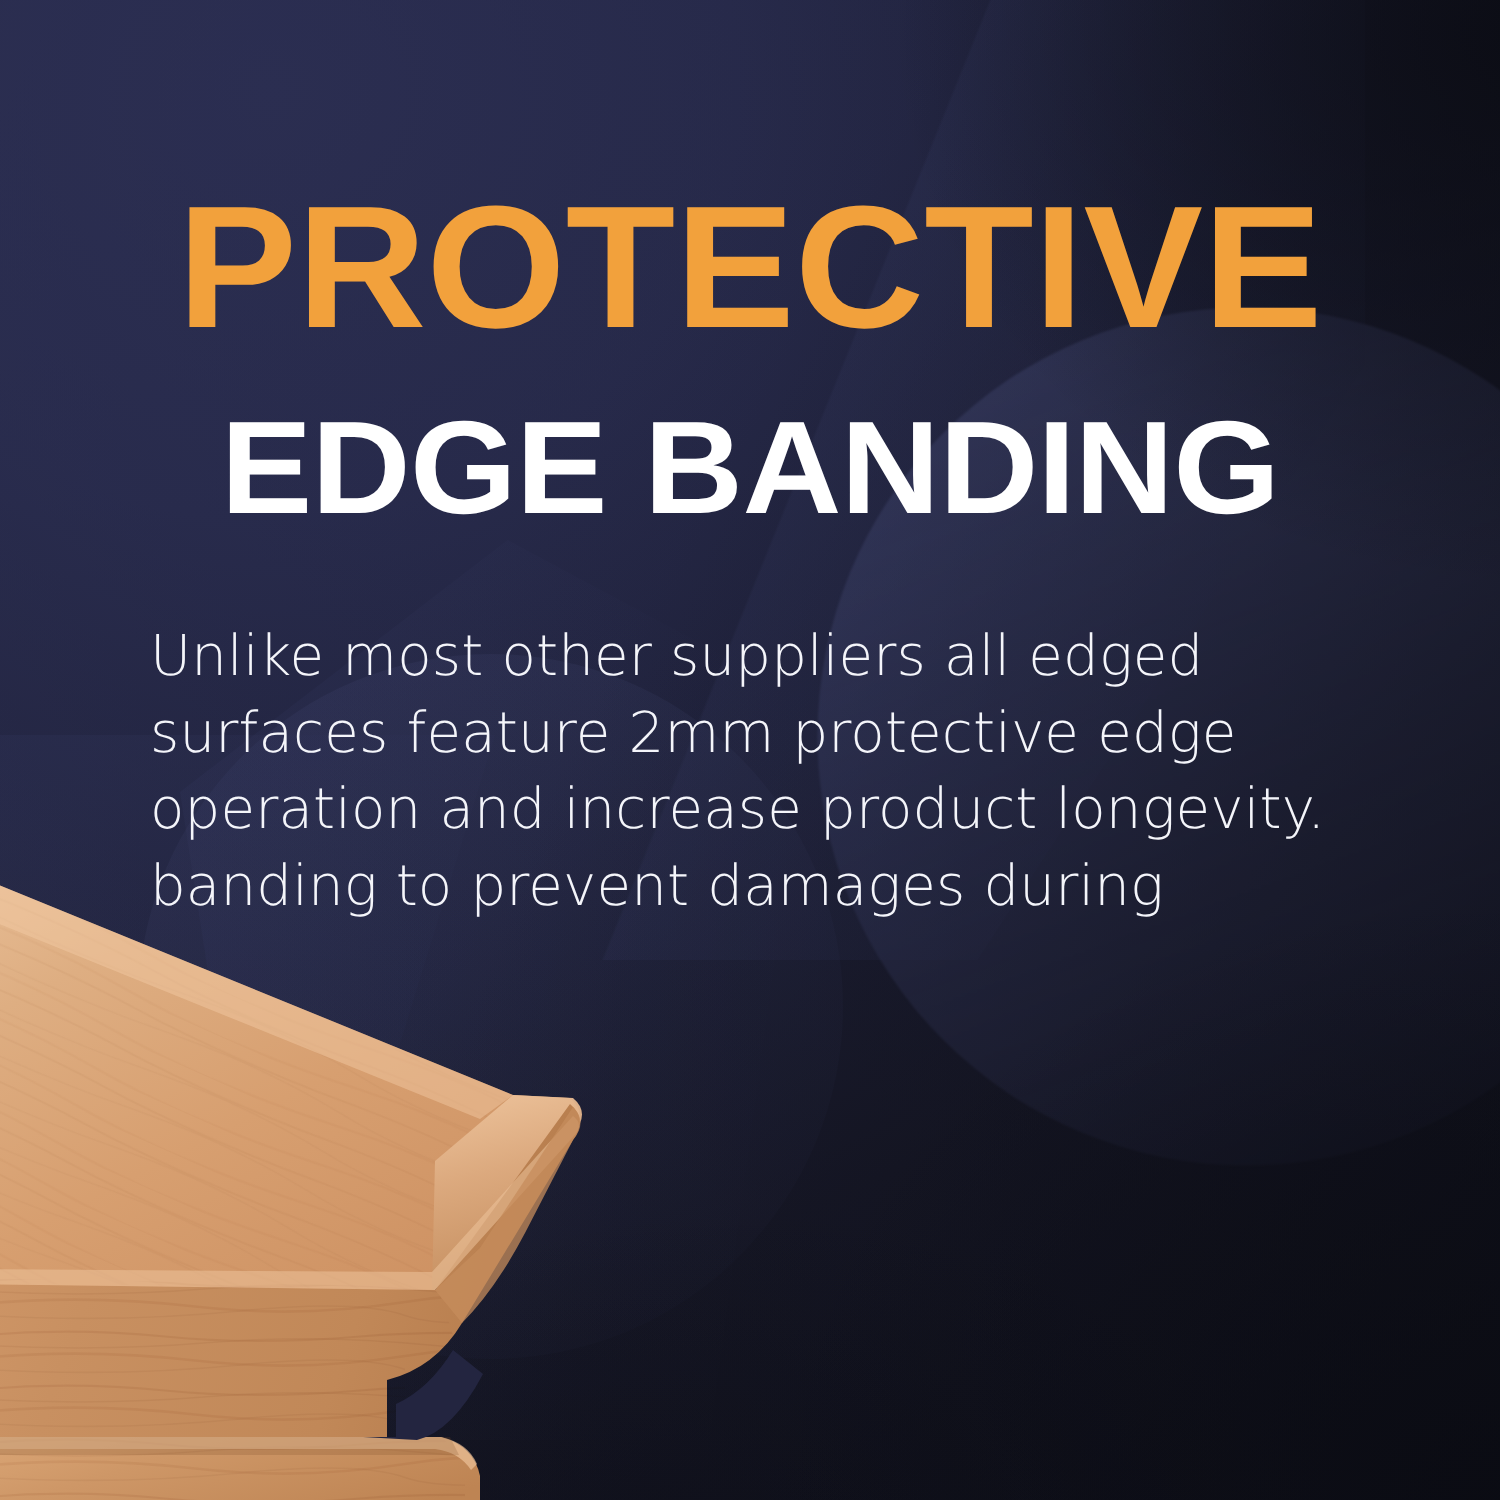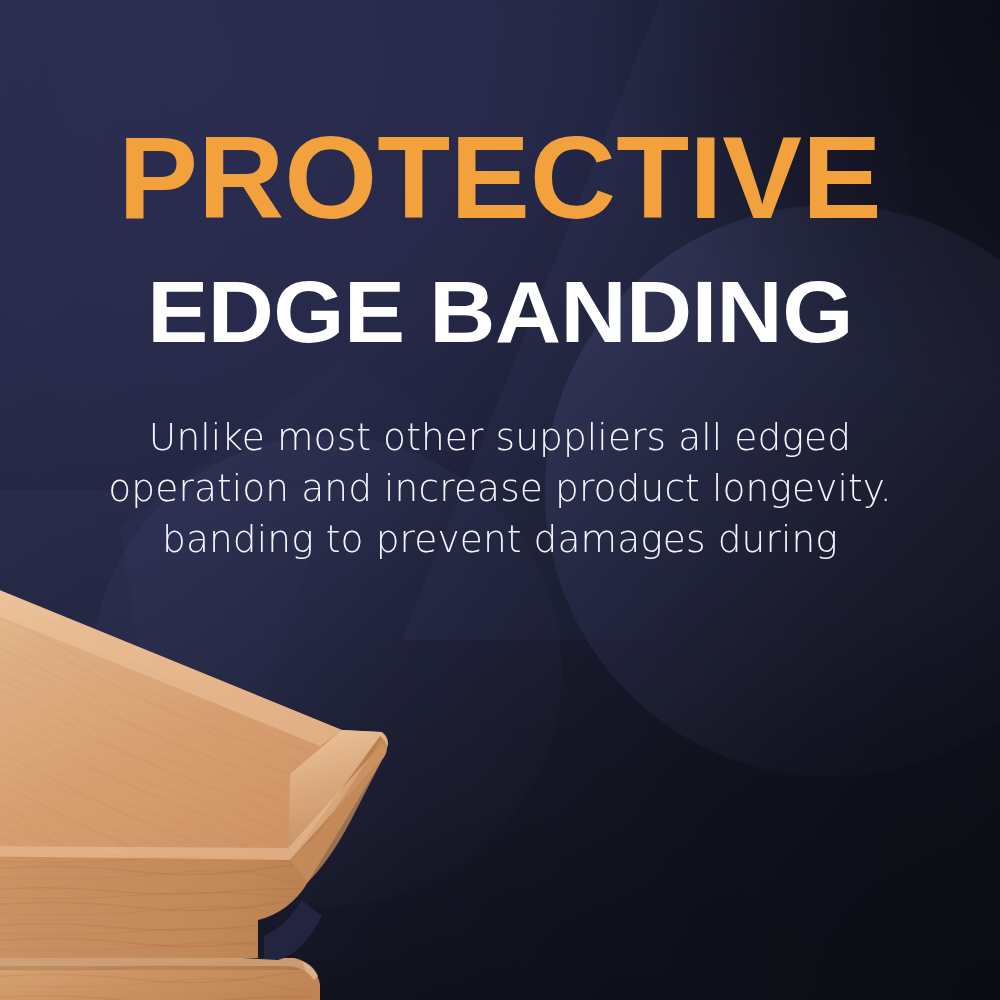--- a/index.html
+++ b/index.html
@@ -71,21 +71,21 @@
   }
   .h-line2{
     position:absolute;left:0;top:268px;width:1000px;text-align:center;
     font-size:88px;line-height:1.0;font-weight:700;letter-spacing:-0.5px;
     color:#ffffff;
     font-family:"Liberation Sans","DejaVu Sans",sans-serif;
     transform:scaleX(1.04);transform-origin:center;
     white-space:nowrap;
   }
   .body-copy{
-    position:absolute;left:100px;top:412px;width:800px;text-align:center;
+    position:absolute;left:100px;top:412px;width:800px;
     color:#f4f5fa;font-size:37.5px;line-height:51px;font-weight:300;
     letter-spacing:0.1px;
     font-family:"DejaVu Sans","Liberation Sans",sans-serif;
   }
   .body-copy .ln{display:block;}
 
   
   .wood{position:absolute;left:-10px;top:560px;width:420px;height:450px;}
 
   .wood svg{position:absolute;left:0;top:0;overflow:visible;}
@@ -105,20 +105,21 @@
   <div class="facet-c"></div>
   <div class="bg-vignette"></div>
   <div class="bg-dark-corner"></div>
 
   <div class="text-wrap">
     <div class="h-line1">PROTECTIVE</div>
     <div class="h-line2">EDGE BANDING</div>
 
     <div class="body-copy">
       <span class="ln">Unlike most other suppliers all edged</span>
+      <span class="ln">surfaces feature 2mm protective edge</span>
       <span class="ln">operation and increase product longevity.</span>
       <span class="ln">banding to prevent damages during</span>
     </div>
   </div>
 
   <div class="wood">
     <svg width="420" height="450" viewBox="0 0 420 450">
       <defs>
         <linearGradient id="topFace" x1="0" y1="0" x2="0.75" y2="1">
           <stop offset="0%" stop-color="#E8BE96"></stop>

